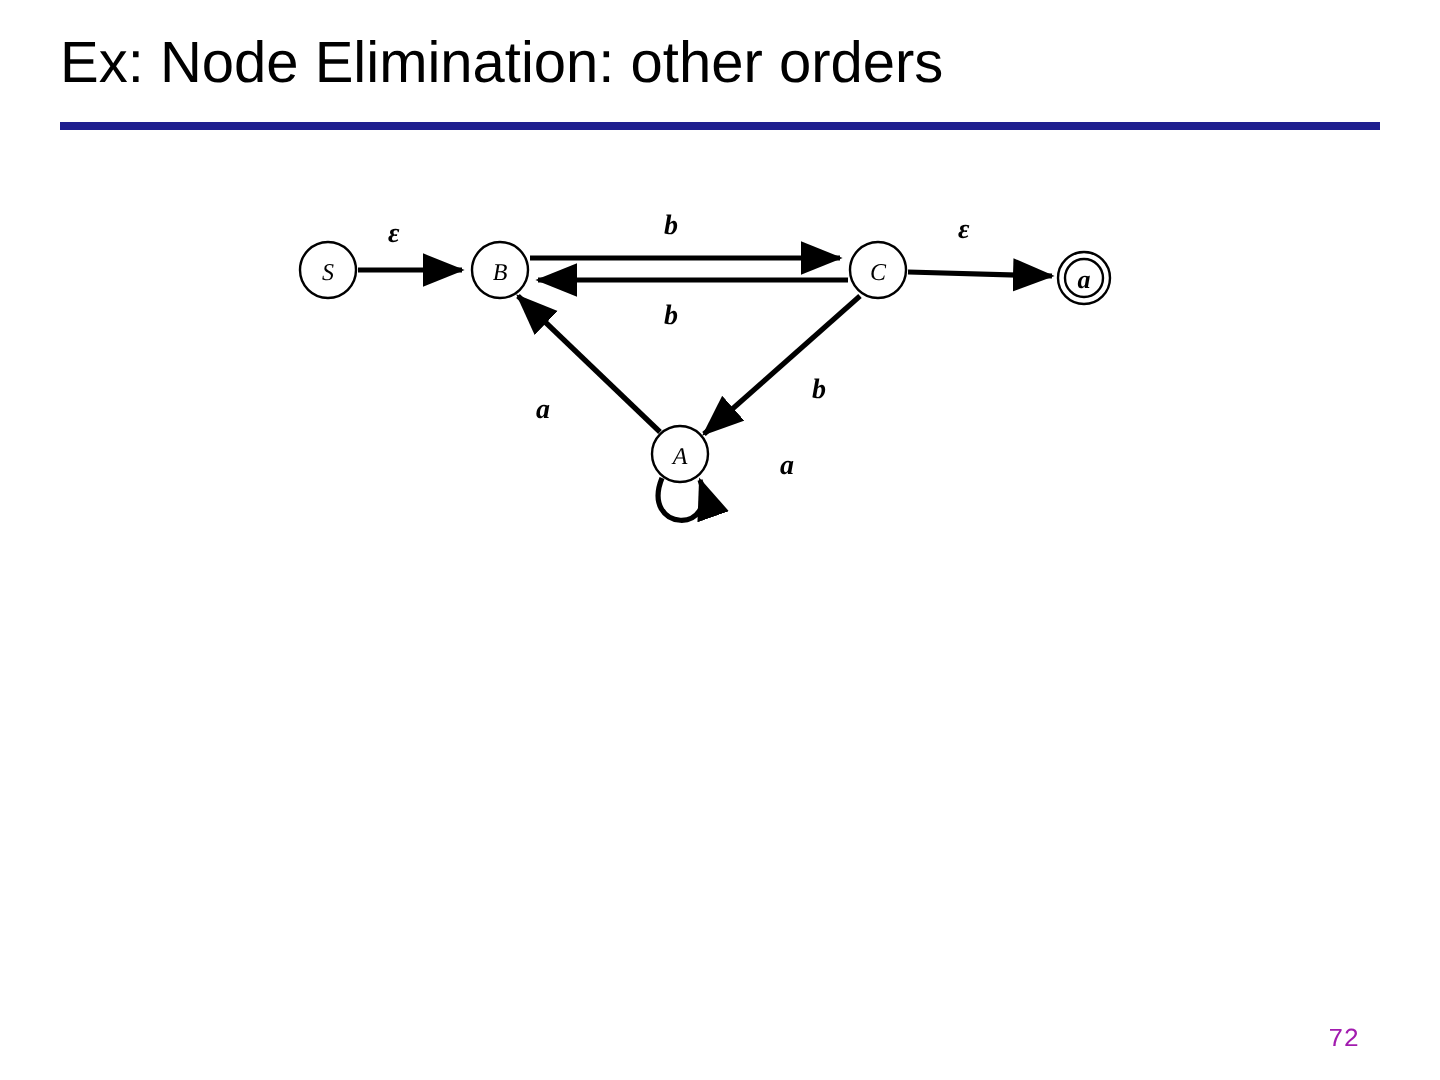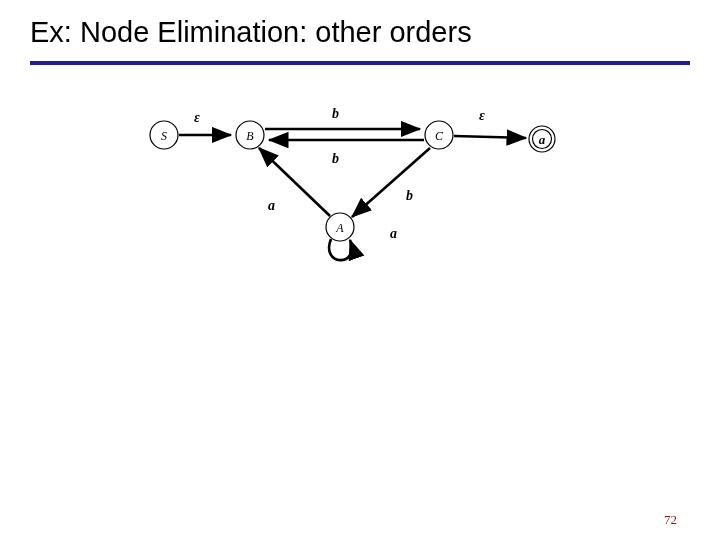--- a/index.html
+++ b/index.html
@@ -63,23 +63,23 @@
     top: 515px;
     font-family: "Liberation Serif", serif;
     font-size: 11px;
     color: #000000;
     white-space: nowrap;
   }
   #footer-page {
     position: absolute;
     left: 664px;
     top: 512px;
-    font-family: Liberation Serif, serif;
+    font-family: Liberation Mono, monospace;
     font-size: 13px;
-    color: #7f1d1d;
+    color: #a21caf;
   }
 </style>
 </head>
 <body>
 
 <div id="slide">
 
   <div id="title">Ex: Node Elimination: other orders</div>
   <div id="title-rule"></div>
 

